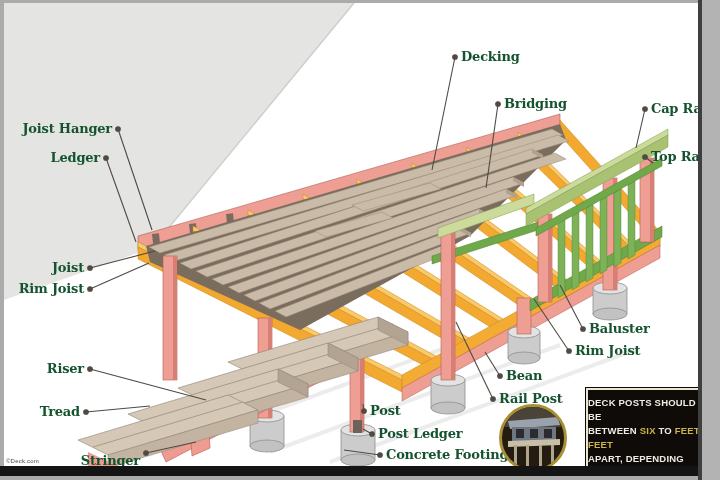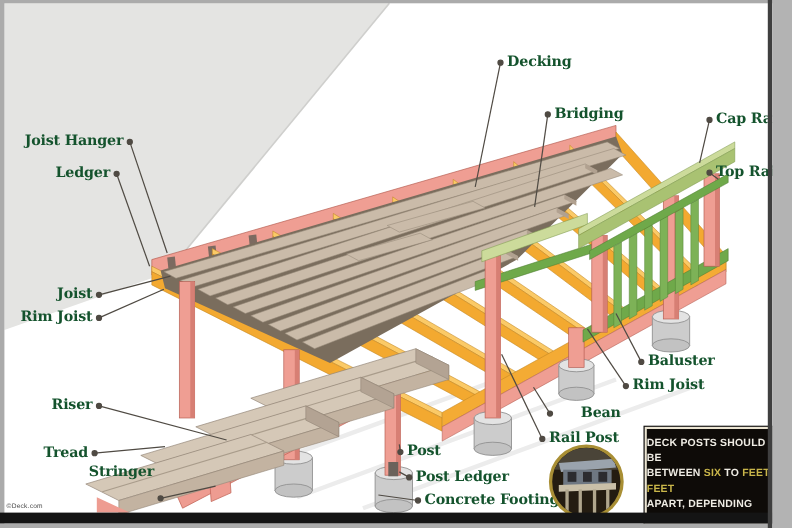--- a/index.html
+++ b/index.html
@@ -265,28 +265,28 @@
         <circle cx="380" cy="455" r="2.3"></circle>
     </g>
   </svg>
 
   <div class="lbl r" style="left:2px;top:121px">Joist Hanger</div>
   <div class="lbl r" style="left:-10px;top:150px">Ledger</div>
   <div class="lbl r" style="left:-26px;top:260px">Joist</div>
   <div class="lbl r" style="left:-26px;top:281px">Rim Joist</div>
   <div class="lbl r" style="left:-26px;top:361px">Riser</div>
   <div class="lbl r" style="left:-30px;top:404px">Tread</div>
-  <div class="lbl r" style="left:30px;top:422px">Stringer</div>
+  <div class="lbl r" style="left:30px;top:453px">Stringer</div>
   <div class="lbl" style="left:461px;top:49px">Decking</div>
   <div class="lbl" style="left:504px;top:96px">Bridging</div>
   <div class="lbl" style="left:651px;top:101px">Cap Rail</div>
   <div class="lbl" style="left:651px;top:149px">Top Rail</div>
   <div class="lbl" style="left:589px;top:321px">Baluster</div>
   <div class="lbl" style="left:575px;top:343px">Rim Joist</div>
-  <div class="lbl" style="left:528px;top:368px">Bean</div>
+  <div class="lbl" style="left:506px;top:368px">Bean</div>
   <div class="lbl" style="left:499px;top:391px">Rail Post</div>
   <div class="lbl" style="left:370px;top:403px">Post</div>
   <div class="lbl" style="left:378px;top:426px">Post Ledger</div>
   <div class="lbl" style="left:386px;top:447px">Concrete Footing</div>
 
   <div id="logo">
     <svg width="62" height="62" viewBox="0 0 62 62">
       <rect x="0" y="0" width="62" height="20" fill="#4a4438"></rect>
       <polygon points="6,14 56,10 58,18 8,22" fill="#9aa3ad"></polygon>
       <rect x="10" y="20" width="44" height="14" fill="#6e7782"></rect>

